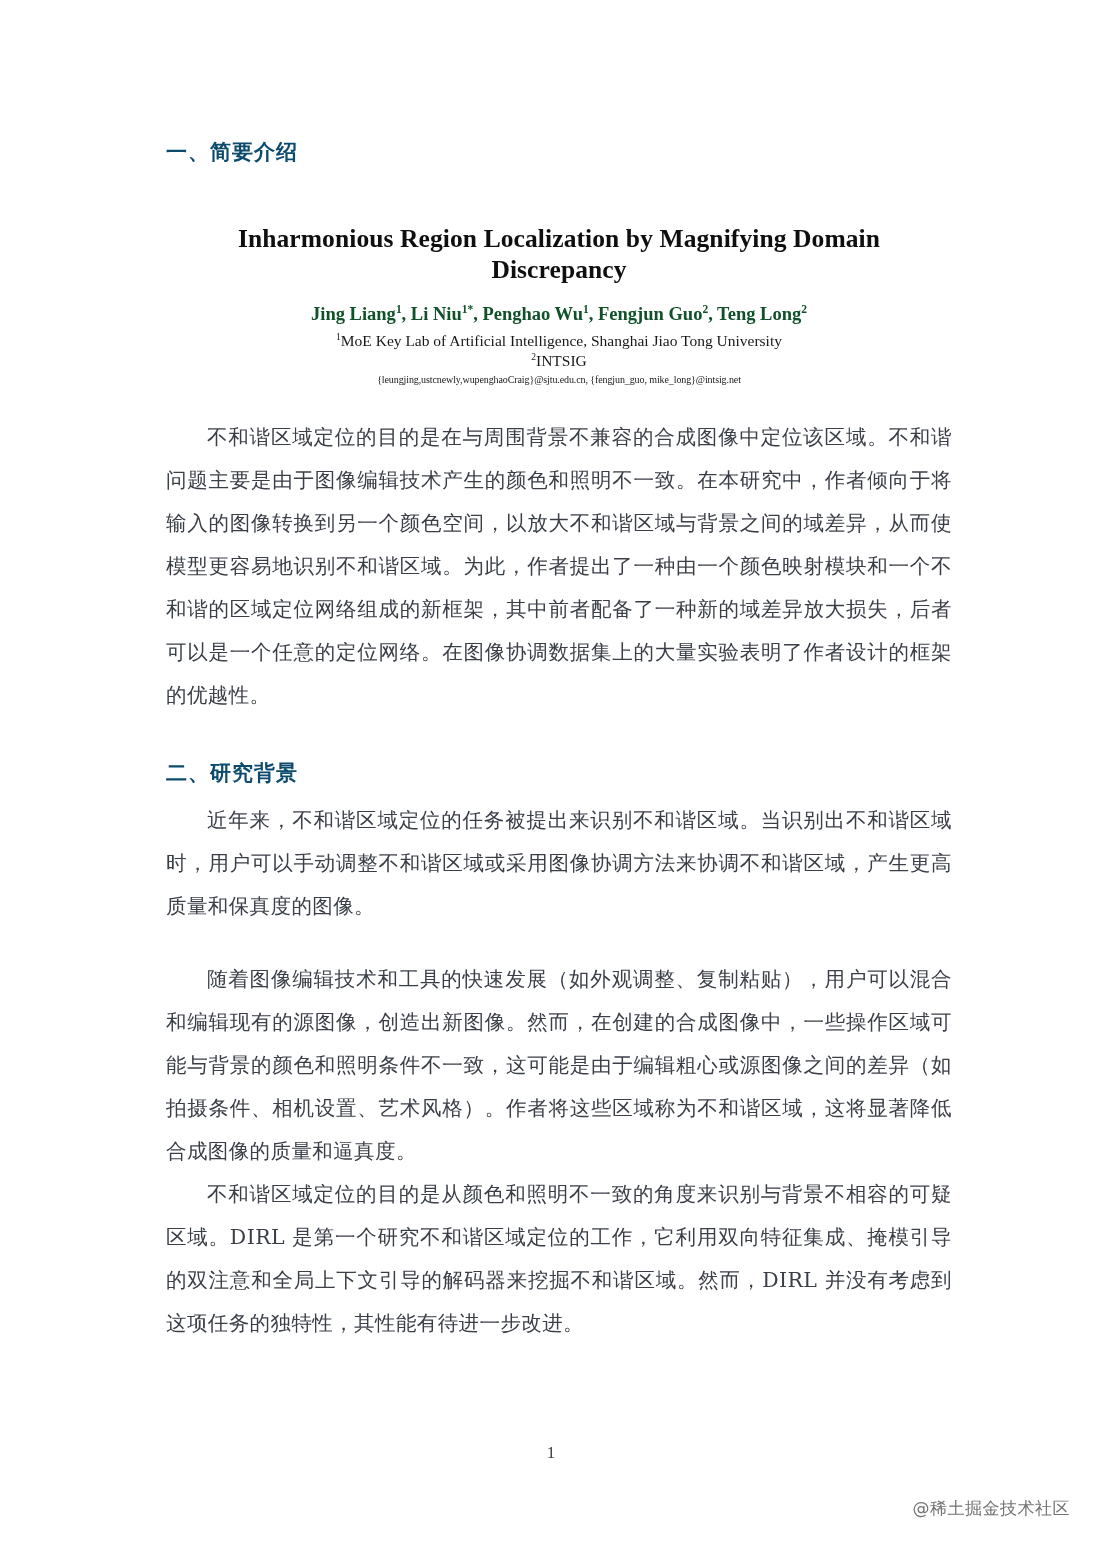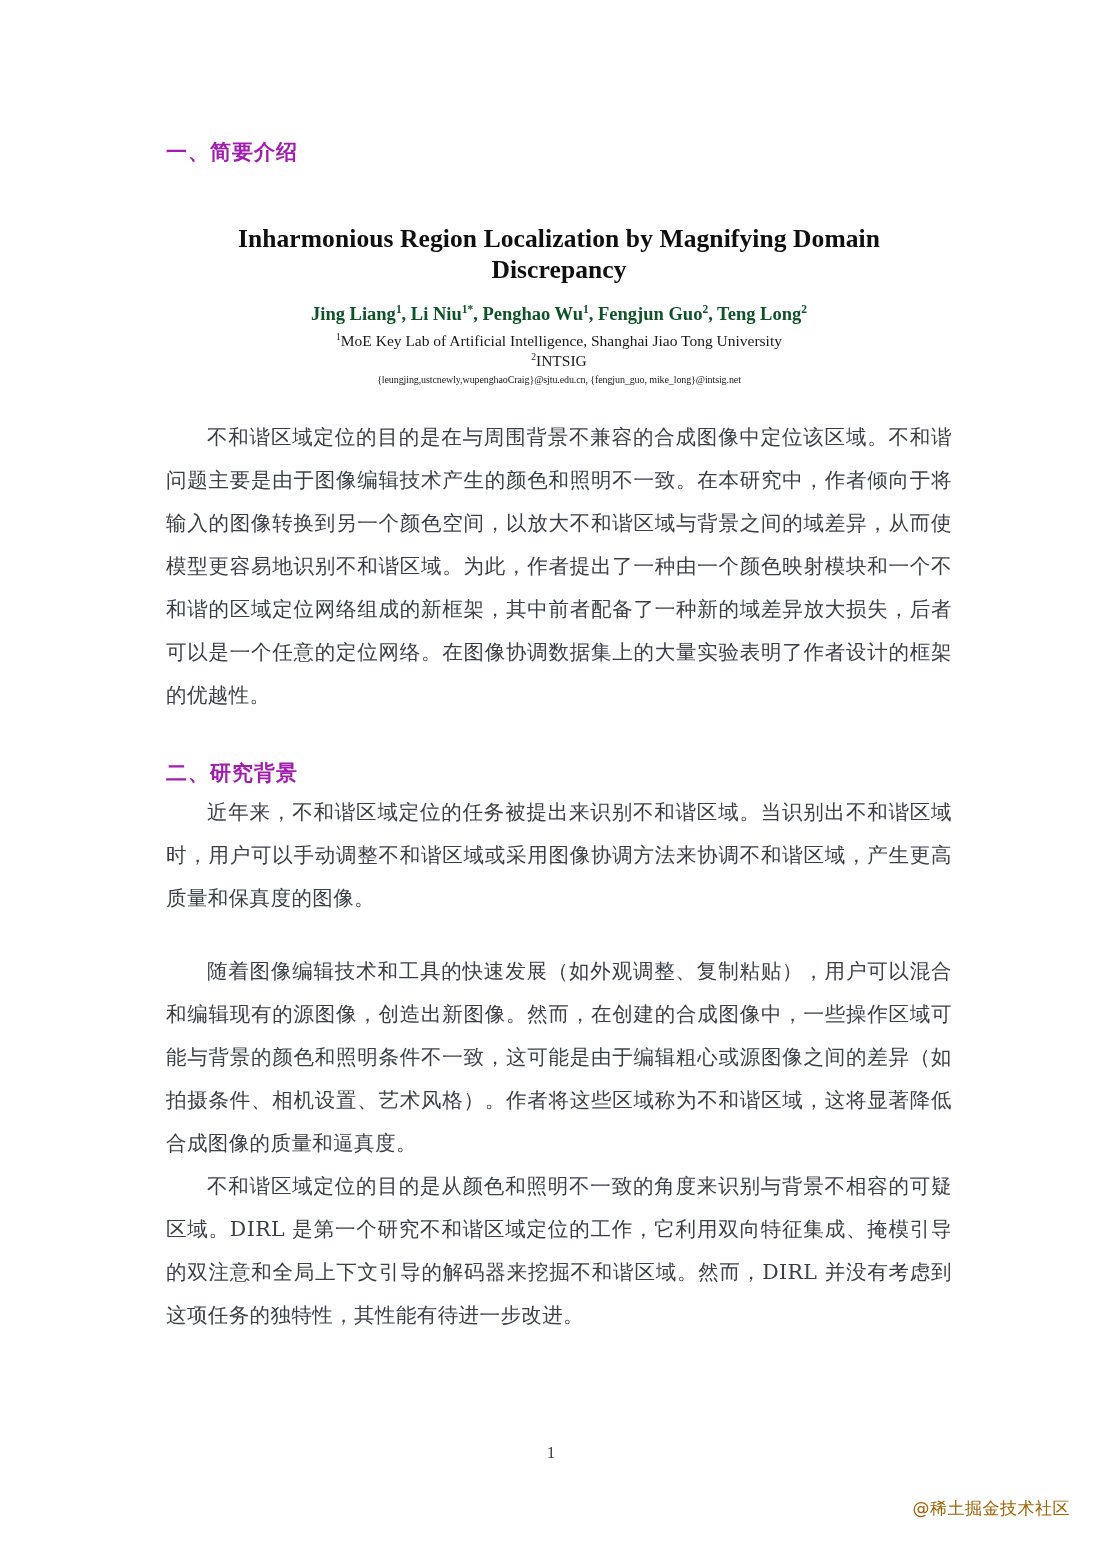--- a/index.html
+++ b/index.html
@@ -27,27 +27,27 @@
     left: 166px;
     top: 130px;
     width: 786px;
   }
 
   
   .section-heading {
     font-family: "DejaVu Sans", "Liberation Sans", sans-serif;
     font-weight: bold;
     font-size: 21px;
-    color: #a21caf;
+    color: #0c4a6e;
     letter-spacing: 1px;
     margin: 0;
     padding: 0;
   }
   .heading-1 { margin-top: 8px; }
-  .heading-2 { margin-top: 42px; margin-bottom: 4px; }
+  .heading-2 { margin-top: 42px; margin-bottom: 12px; }
 
   
   .paper-block {
     margin-top: 58px;
     text-align: center;
     color: #1c1c1c;
     filter: contrast(1.05);
   }
   .paper-title {
     font-family: "Liberation Serif", "DejaVu Serif", serif;
@@ -115,21 +115,21 @@
     font-family: "Liberation Serif", "DejaVu Serif", serif;
     font-size: 17px;
     color: #3a3f47;
   }
   .watermark {
     position: absolute;
     right: 32px;
     top: 1497px;
     font-family: "DejaVu Sans", "Liberation Sans", sans-serif;
     font-size: 17px;
-    color: #a16207;
+    color: #737373;
     letter-spacing: 0.5px;
   }
 </style>
 </head>
 <body>
 
 <div class="page">
 
   <div class="content">
 

